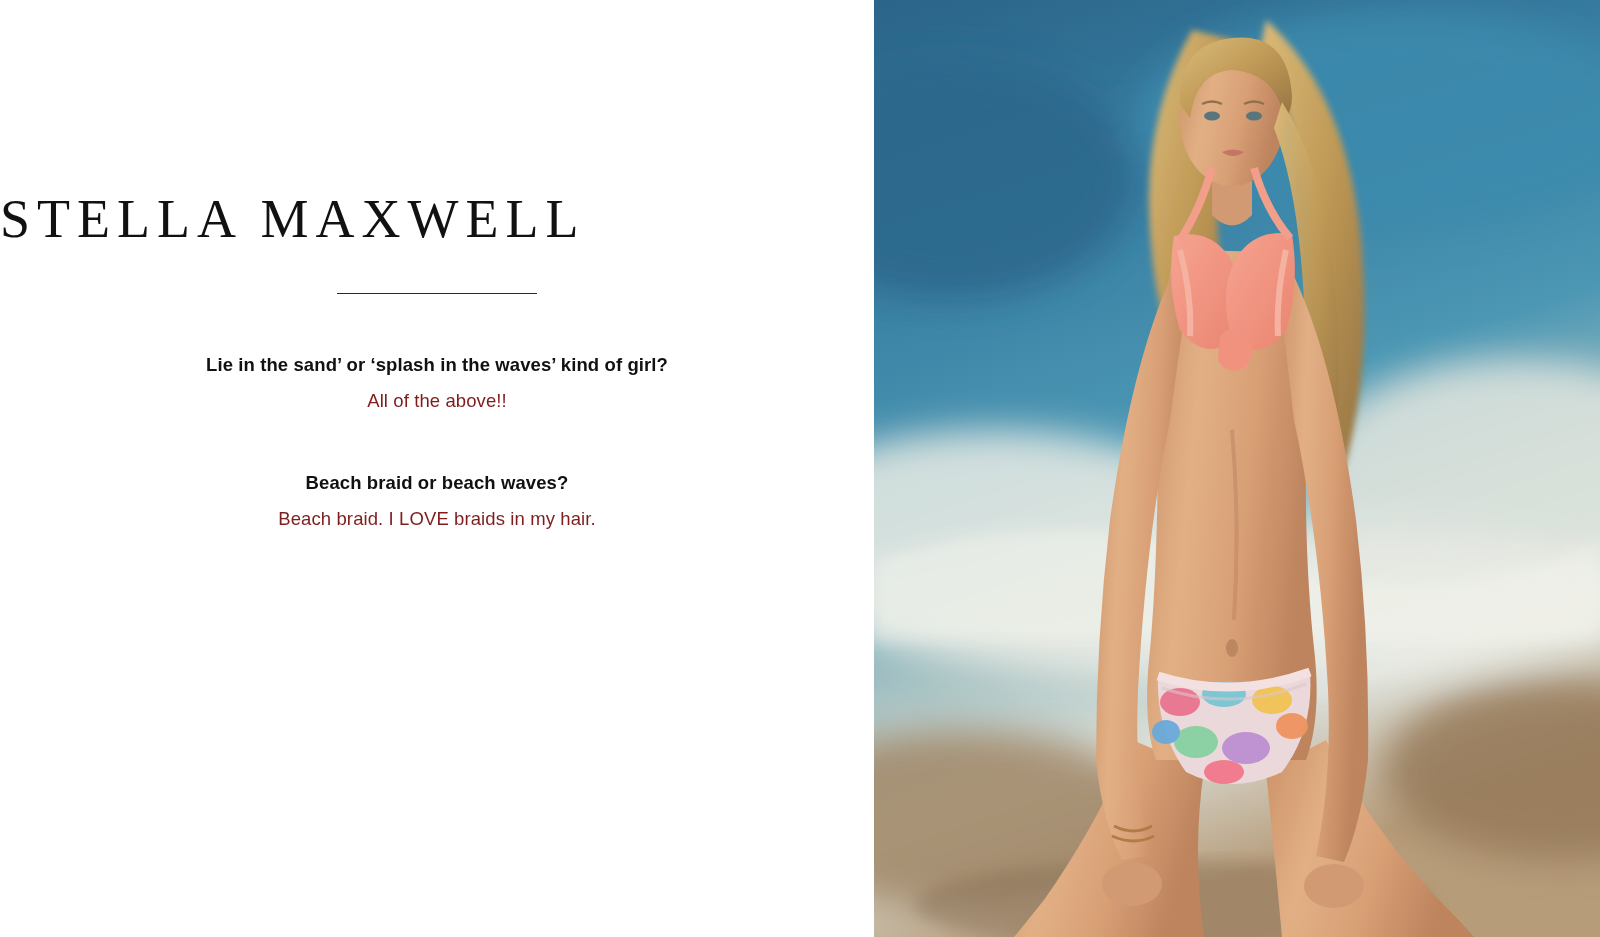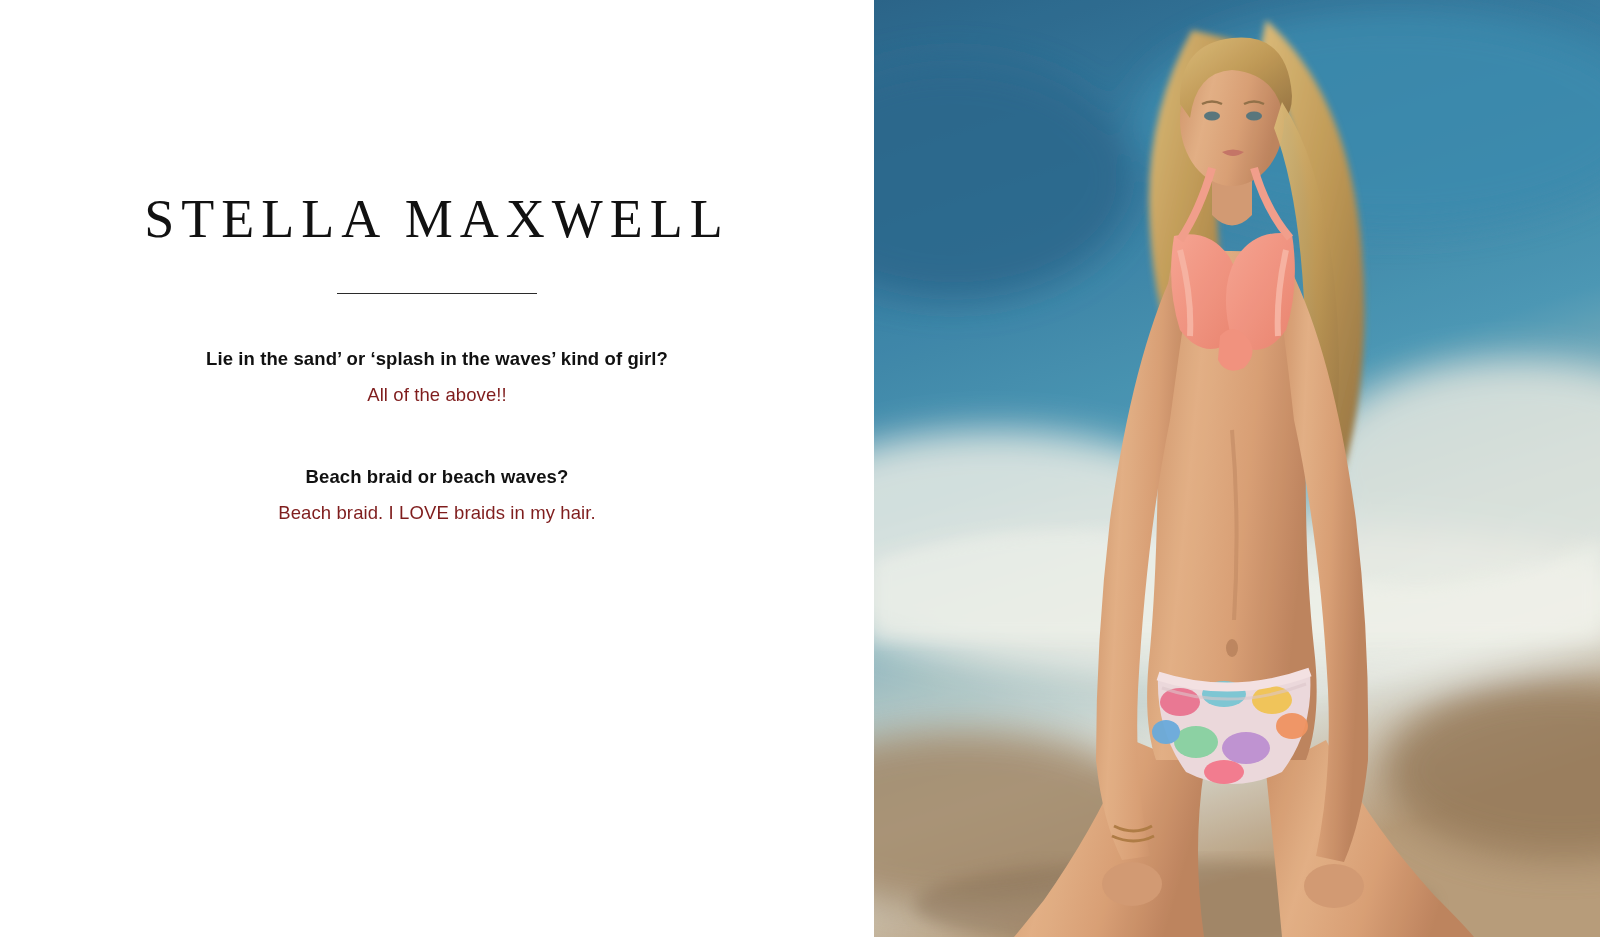--- a/index.html
+++ b/index.html
@@ -25,21 +25,21 @@
     height: 937px;
     background: #ffffff;
     box-sizing: border-box;
   }
 
   .title {
     position: absolute;
     top: 188px;
     left: 0;
     width: 874px;
-    text-align: center;
+    text-align: left;
     font-family: "Liberation Serif", serif;
     font-size: 54px;
     font-weight: 400;
     letter-spacing: 7px;
     color: #111111;
     white-space: nowrap;
   }
 
   .rule {
     position: absolute;
@@ -59,21 +59,21 @@
   .qa-1 { top: 334px; }
   .qa-2 { top: 452px; }
   .qa-3 { top: 570px; }
 
   .question {
     font-size: 18.5px;
     font-weight: bold;
     color: #111111;
     line-height: 1.45;
     letter-spacing: 0.1px;
-    margin: 12px 0 7px 0;
+    margin: 18px 0 7px 0;
   }
   .answer {
     font-size: 18.5px;
     font-weight: 400;
     color: #7f1d1d;
     line-height: 1.62;
     letter-spacing: 0.1px;
     margin: 0;
   }
 

